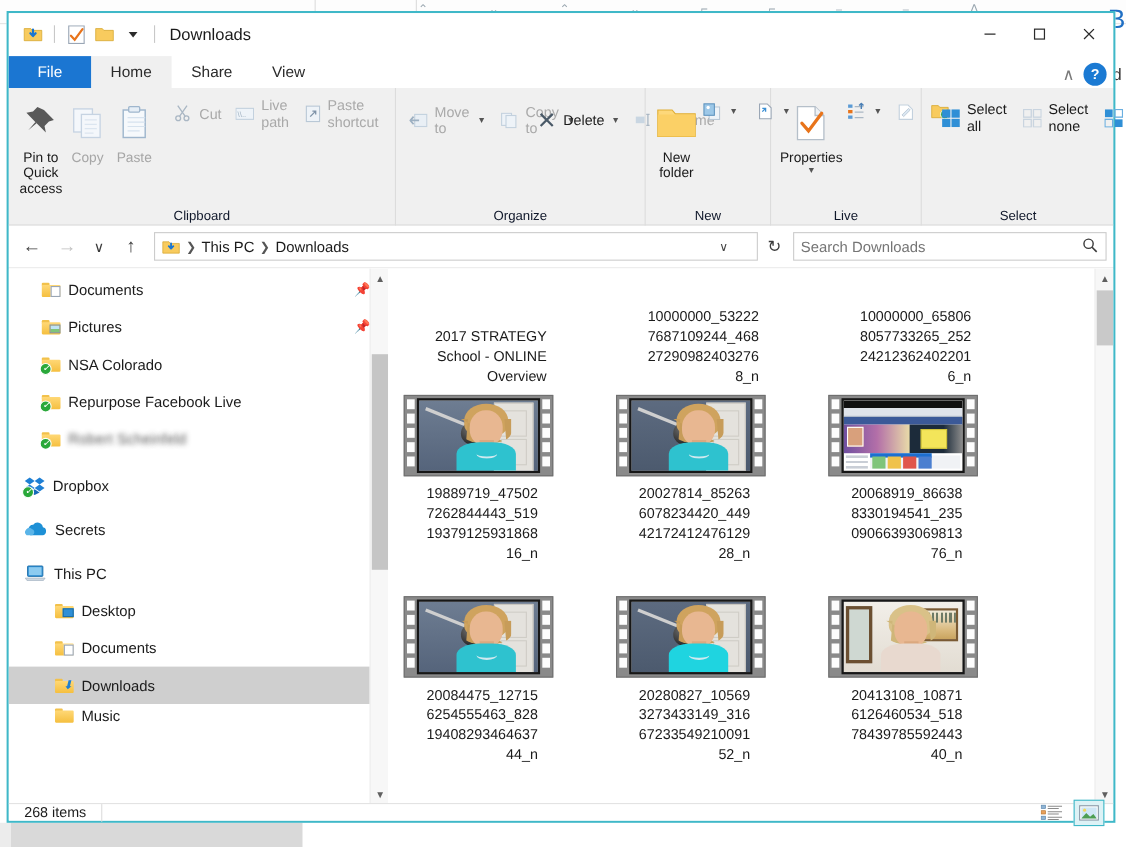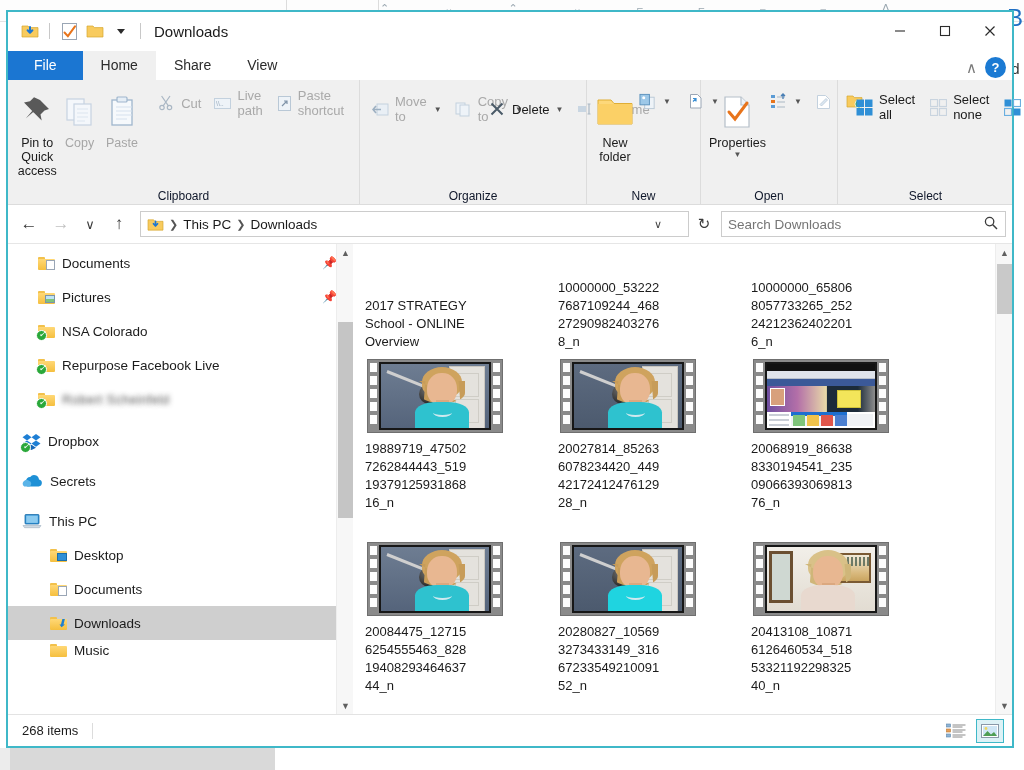--- a/index.html
+++ b/index.html
@@ -210,21 +210,21 @@
   
   .filepane {
     flex: 1; background: #ffffff; position: relative; overflow: hidden;
   }
   .grid {
     display: flex; flex-wrap: wrap; padding: 2px 0 0 6px;
     align-content: flex-start; height: 100%;
   }
   .tile {
     width: 193px; height: 183px; display: flex; flex-direction: column;
-    align-items: flex-start; padding: 4px 6px 0 6px;
+    align-items: flex-start; padding: 4px 6px 0 6px; text-align: right;
   }
   .tile-thumb {
     width: 140px; height: 78px; display: flex; align-items: center; justify-content: center;
     margin-bottom: 5px; margin-top: 2px;
   }
   .filmstrip {
     width: 136px; height: 74px; background: #8a8a8a;
     display: flex; align-items: center; position: relative;
     padding: 0 11px; border: 1px solid #6f6f6f;
   }
@@ -339,21 +339,21 @@
 
   
   .fp-scroll {
     position: absolute; right: 0; top: 0; width: 17px; bottom: 0;
     background: #f7f7f7; border-left: 1px solid #ededed;
   }
   .fp-thumb { position: absolute; left: 1px; top: 20px; width: 15px; height: 50px; background: #c9c9c9; }
 
   
   .statusbar {
-    height: 32px; background: #ffffff; border-top: 1px solid #e3e3e3;
+    height: 16px; background: #ffffff; border-top: 1px solid #e3e3e3;
     display: flex; align-items: center; padding-left: 14px; flex: none;
     position: relative;
   }
   .status-text { font-size: 13px; color: #1b1b1b; }
   .status-div { width: 1px; height: 16px; background: #dcdcdc; margin-left: 14px; }
   .view-btns { position: absolute; right: 8px; display: flex; gap: 6px; align-items: center; }
   .view-btn {
     width: 28px; height: 24px; display: flex; align-items: center; justify-content: center;
   }
   .view-btn.active { border: 1px solid #3fb8c8; background: #ddf2f6; }
@@ -659,21 +659,21 @@
             <span class="small-ico">
               <svg width="18" height="16" viewBox="0 0 18 16">
                 <path d="M1 3h6l1.4 1.6H16V14H1z" fill="#f8cb5e" stroke="#d5a62f" stroke-width="0.7"></path>
                 <circle cx="13" cy="11" r="4" fill="#3fa34d" stroke="#fff" stroke-width="0.8"></circle>
                 <path d="M13 8.6V11l1.8 1" stroke="#fff" stroke-width="1" fill="none"></path>
               </svg>
             </span>
           </div>
         </div>
       </div>
-      <div class="group-label">Open</div>
+      <div class="group-label">Live</div>
     </div>
 
     <div class="ribbon-group" style="width:auto;flex:1;border-right:none">
       <div class="group-body" style="padding-top:10px;padding-left:14px">
         <div class="small-col" style="gap:6px">
           <div class="small-btn">
             <span class="small-ico">
               <svg width="17" height="17" viewBox="0 0 17 17">
                 <rect x="0.5" y="0.5" width="7.5" height="7.5" fill="#2f8fd6"></rect>
                 <rect x="9" y="0.5" width="7.5" height="7.5" fill="#2f8fd6"></rect>
@@ -1109,21 +1109,21 @@
                     <div class="head"></div>
                     <div class="neck"></div>
                   <div class="torso"></div>
                 </div>
               </div>
             </div>
           </div>
           <div class="tile-label">
             <span>20413108_10871</span><br>
             <span>6126460534_518</span><br>
-            <span>53321192298325</span><br>
+            <span>78439785592443</span><br>
             <span>40_n</span>
           </div>
         </div>
       </div>
 
       <div class="fp-scroll">
         <div class="sb-arrow">▲</div>
         <div class="fp-thumb"></div>
         <div class="sb-arrow" style="position:absolute;bottom:0">▼</div>
       </div>

